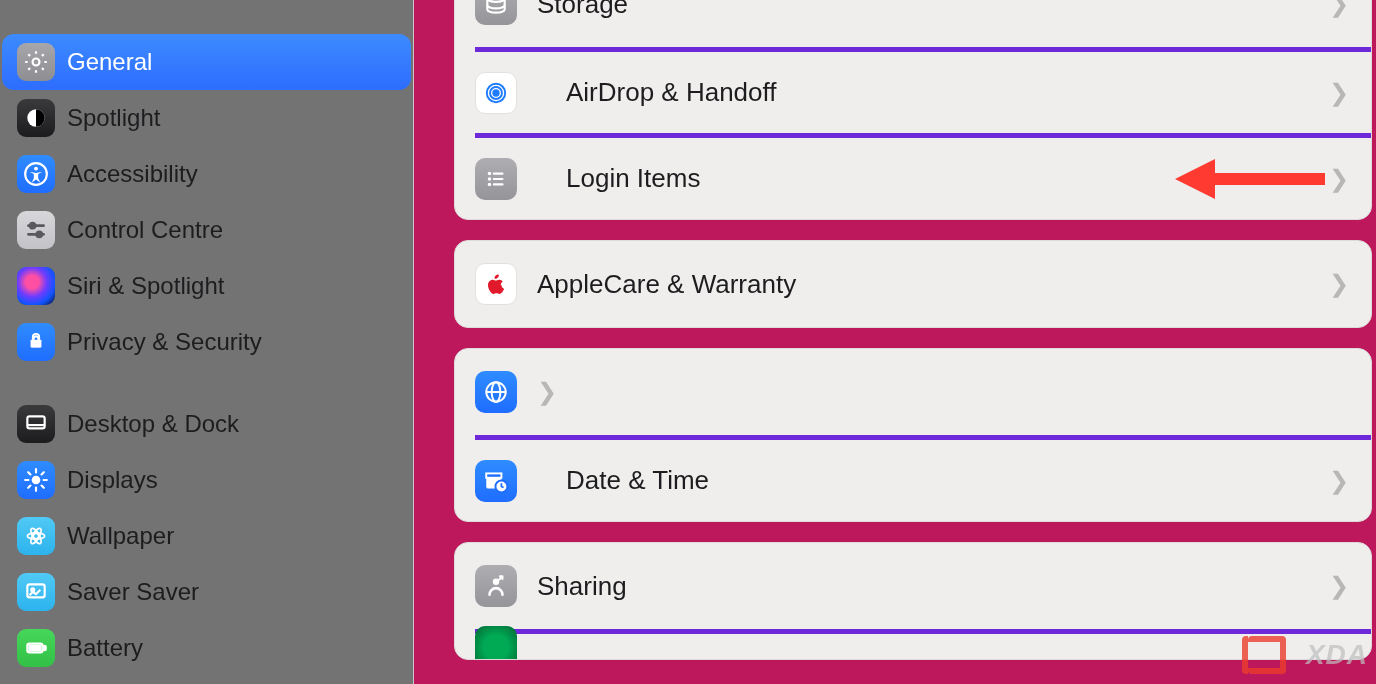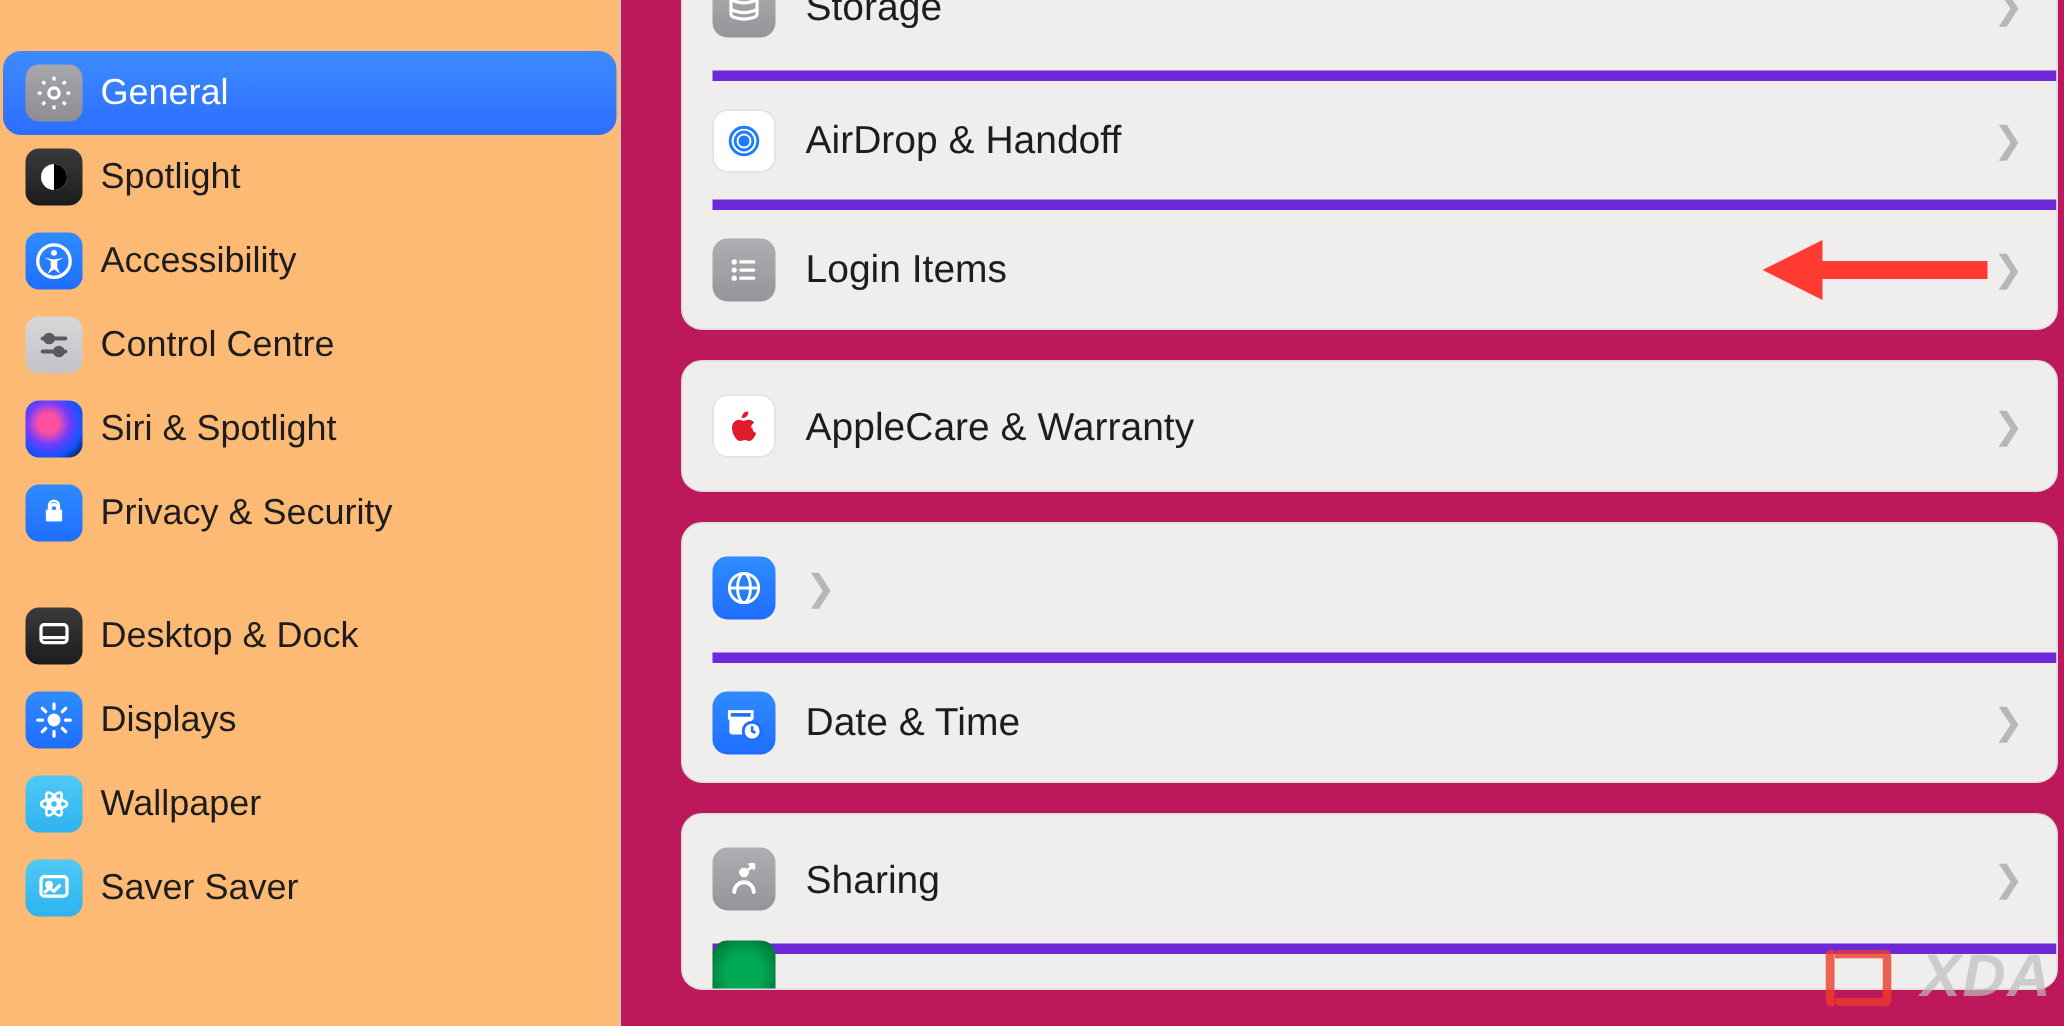--- a/index.html
+++ b/index.html
@@ -7,21 +7,21 @@
   body {
     font-family: -apple-system, "Helvetica Neue", Arial, sans-serif;
     background: #eae9e8;
     color: #1d1d1f;
     display: flex;
   }
   
   .sidebar {
     width: 414px;
     height: 100%;
-    background: #fdba74;
+    background: #737373;
     border-right: 1px solid #c9c8c6;
     padding-top: 0;
     overflow: hidden;
   }
   .side-item {
     display: flex;
     align-items: center;
     height: 56px;
     padding-left: 15px;
     margin: 0 2px;
@@ -76,21 +76,21 @@
   .group.first { margin-top: -40px; } 
   .group.last  { margin-bottom: -60px; margin-top: 19px; }
   .row {
     display: flex;
     align-items: center;
     height: 86px;
     padding: 0 22px 0 20px;
     position: relative;
     cursor: default;
   }
-  .row + .row { border-top: 7px solid #6d28d9; margin-left: 20px; padding-left:0;}
+  .row + .row { border-top: 5px solid #6d28d9; margin-left: 20px; padding-left:0;gap:29px;}
   .row + .row .row-icon { margin-left:0; }
   .row .row-icon {
     width: 42px;
     height: 42px;
     border-radius: 10px;
     flex-shrink: 0;
     margin-right: 20px;
     display:flex; align-items:center; justify-content:center;
   }
   .row .label {
@@ -119,21 +119,21 @@
 
   
   .watermark {
     position: fixed;
     right: 8px;
     bottom: 10px;
     display: flex;
     align-items: center;
     gap: 20px;
     font-weight: 800;
-    font-size: 40px;
+    font-size: 28px;
     letter-spacing: 1px;
     color: rgba(190,190,190,0.7);
     font-style: italic;
     pointer-events:none;
   }
   .watermark .box {
     width: 38px; height: 38px;
     border: 6px solid rgba(236,61,44,0.8);
     border-left: none;
     border-radius: 4px;
@@ -270,20 +270,30 @@
     <span class="icon ic-cyan">
       <svg viewBox="0 0 24 24" fill="none" stroke="#fff" stroke-width="2">
           <rect x="4" y="5" width="16" height="12" rx="2"></rect>
           <circle cx="9" cy="10" r="1.4" fill="#fff"></circle>
           <path d="M6 15l3-3 3 2 4-4"></path>
         </svg>
     </span>
     <span>Saver Saver</span>
   </div>
 
+  <div class="side-item">
+    <span class="icon ic-green">
+      <svg viewBox="0 0 24 24" fill="none" stroke="#fff" stroke-width="2">
+          <rect x="4" y="8" width="14" height="8" rx="2"></rect>
+          <rect x="19" y="10" width="2" height="4" rx="1" fill="#fff"></rect>
+          <rect x="6" y="10" width="10" height="4" fill="#fff"></rect>
+        </svg>
+    </span>
+    <span>Battery</span>
+  </div>
 </div>
 
 <div class="main">
 
   <div class="group first">
     <div class="row">
       <span class="row-icon ri-gray">
         <svg viewBox="0 0 24 24" width="26" height="26" fill="none" stroke="#fff" stroke-width="2">
             <ellipse cx="12" cy="7" rx="8" ry="3"></ellipse>
             <path d="M4 7v6c0 1.7 3.6 3 8 3s8-1.3 8-3V7"></path>

